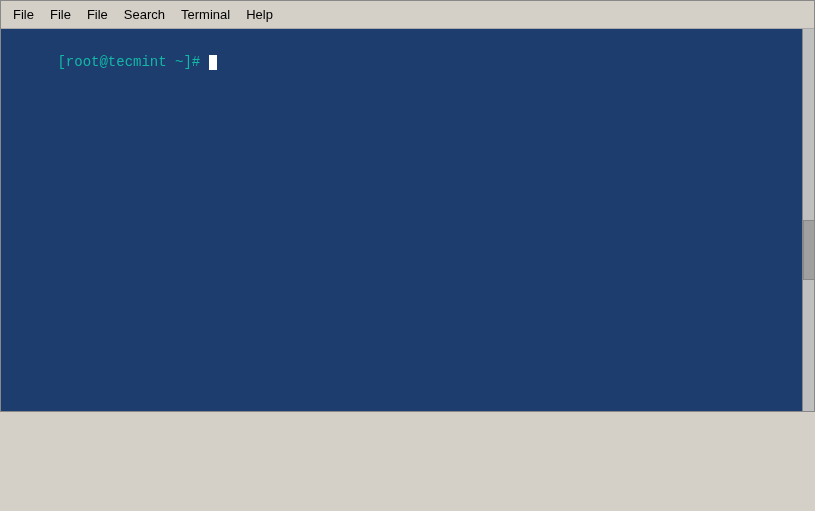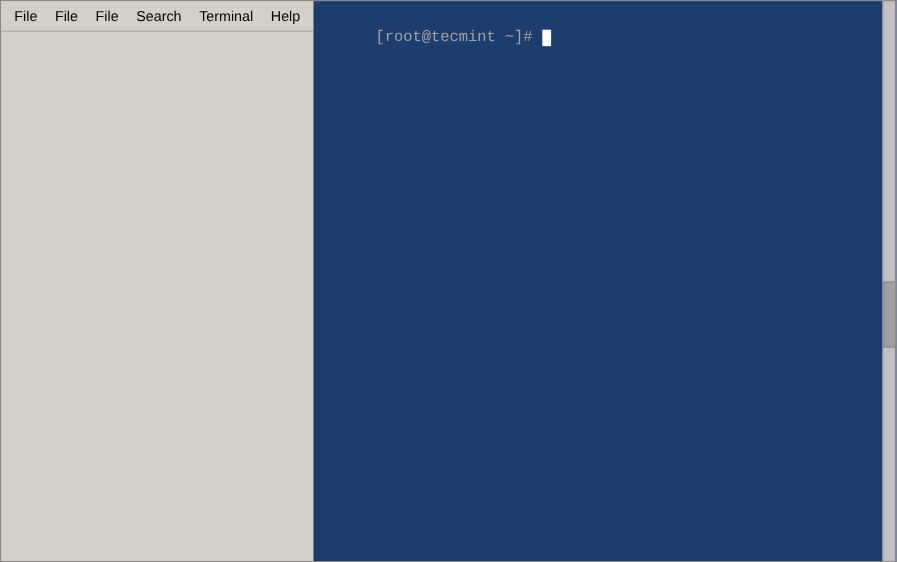--- a/index.html
+++ b/index.html
@@ -11,23 +11,23 @@
     body {
       width: 815px;
       height: 511px;
       overflow: hidden;
       font-family: sans-serif;
       background: #d4d0c8;
     }
 
     .window {
       width: 815px;
-      height: 511px;
+      height: 412px;
       display: flex;
-      flex-direction: row;
+      flex-direction: column;
       border: 1px solid #888;
     }
 
     .menubar {
       background: #d4d0c8;
       display: flex;
       flex-direction: row;
       align-items: center;
       height: 28px;
       padding: 0 4px;
@@ -47,21 +47,21 @@
       flex: 1;
       background: #1c3d6e;
       padding: 4px 6px;
       overflow: hidden;
       position: relative;
     }
 
     .terminal-content {
       font-family: 'Courier New', Courier, monospace;
       font-size: 14px;
-      color: #a3a3a3;
+      color: #14b8a6;
       white-space: pre;
       line-height: 1.4;
     }
 
     .cursor {
       display: inline-block;
       width: 8px;
       height: 15px;
       background: #ffffff;
       vertical-align: text-bottom;

